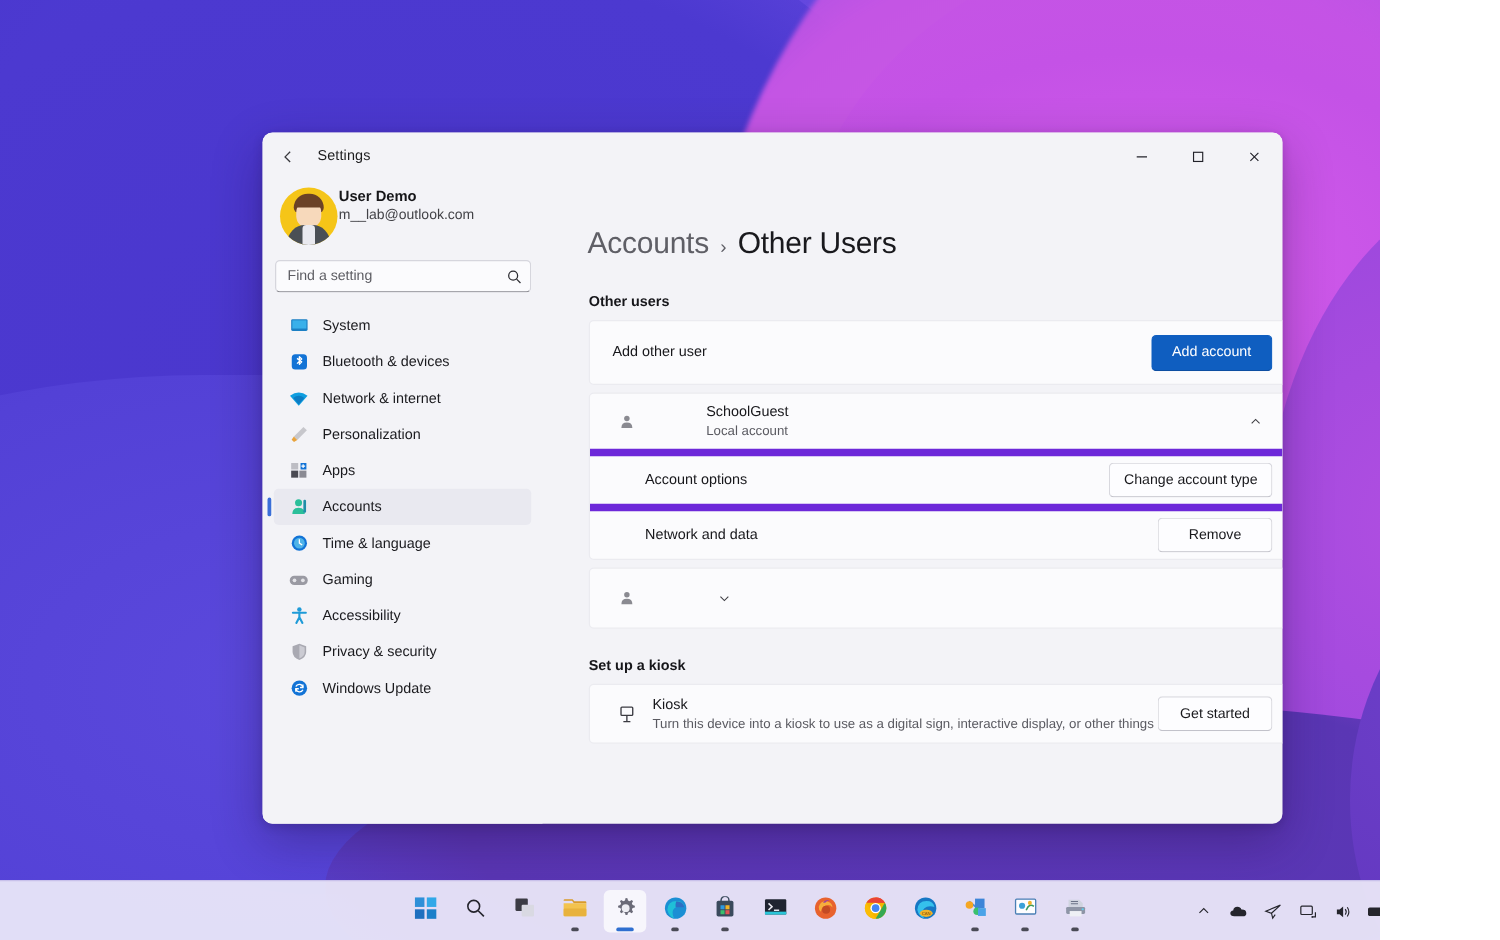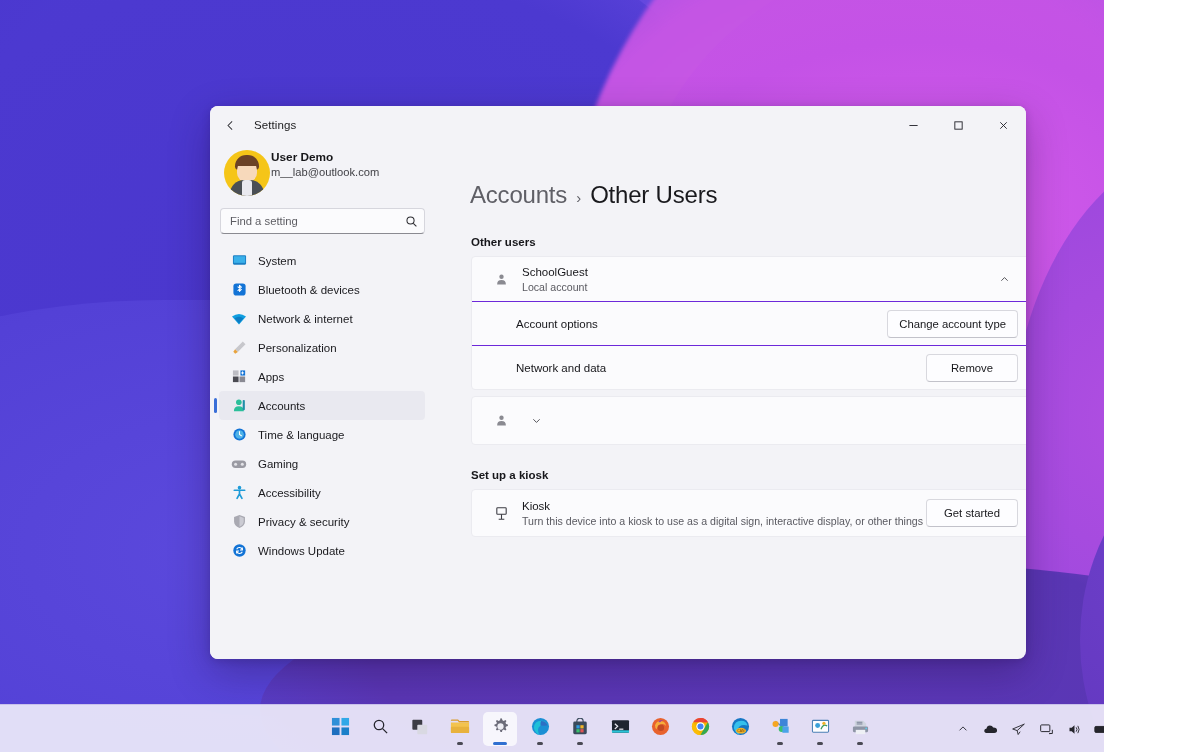--- a/index.html
+++ b/index.html
@@ -230,21 +230,21 @@
     margin-left: 25px;
     margin-right: 0;
     width: 562px;
   }
   .card + .card { margin-top: 6px; }
   .card-row {
     display: flex; align-items: center;
     min-height: 44px;
     padding: 0 14px 0 18px;
   }
-  .card-row.sub { border-top: 1px solid #6d28d9; padding-left: 44px; }
+  .card-row.sub { border-top: 6px solid #6d28d9; padding-left: 44px; }
   .row-ico {
     width: 22px; flex: none;
     display: flex; align-items: center; justify-content: center;
     color: #8a8a91;
     margin-right: 10px;
   }
   .row-text { flex: 1; min-width: 0; }
   .row-title { font-size: 11.5px; color: #17171b; line-height: 15px; }
   .row-sub { font-size: 10.6px; color: #5a5a61; line-height: 14px; }
   .row-single { font-size: 11.5px; color: #17171b; }
@@ -273,21 +273,21 @@
   }
   .chev {
     width: 28px; height: 28px;
     display: flex; align-items: center; justify-content: center;
     color: #3c3c42;
     cursor: pointer;
     border-radius: 4px;
     flex: none;
   }
 
-  .expandable-head { cursor: pointer; }
+  .expandable-head { cursor: pointer; gap: 43px; }
 
   
   #taskbar {
     position: absolute;
     left: 0; bottom: 0;
     width: 1200px; height: 48px;
     background: rgba(238,236,250,0.92);
     border-top: 1px solid rgba(180,170,225,0.55);
     display: flex;
     align-items: center;
@@ -540,20 +540,28 @@
       <div id="main">
 
         <div id="breadcrumb">
           <span id="crumb-parent">Accounts</span>
           <span id="crumb-sep">›</span>
           <span id="crumb-current">Other Users</span>
         </div>
 
         <div id="sec-other-users" class="section-head">Other users</div>
 
+        <div class="card">
+          <div class="card-row" style="min-height:50px;">
+            <div class="row-text">
+              <div class="row-single">Add other user</div>
+            </div>
+            <button class="btn btn-primary">Add account</button>
+          </div>
+        </div>
 
         <div class="card">
           <div class="card-row expandable-head">
             <span class="row-ico">
               <svg width="13" height="13" viewBox="0 0 16 16" fill="currentColor">
                   <circle cx="8" cy="4.6" r="2.7"></circle>
                   <path d="M2.6 14 Q2.6 8.6 8 8.6 Q13.4 8.6 13.4 14 Z"></path>
                 </svg>
             </span>
             <div class="row-text">

